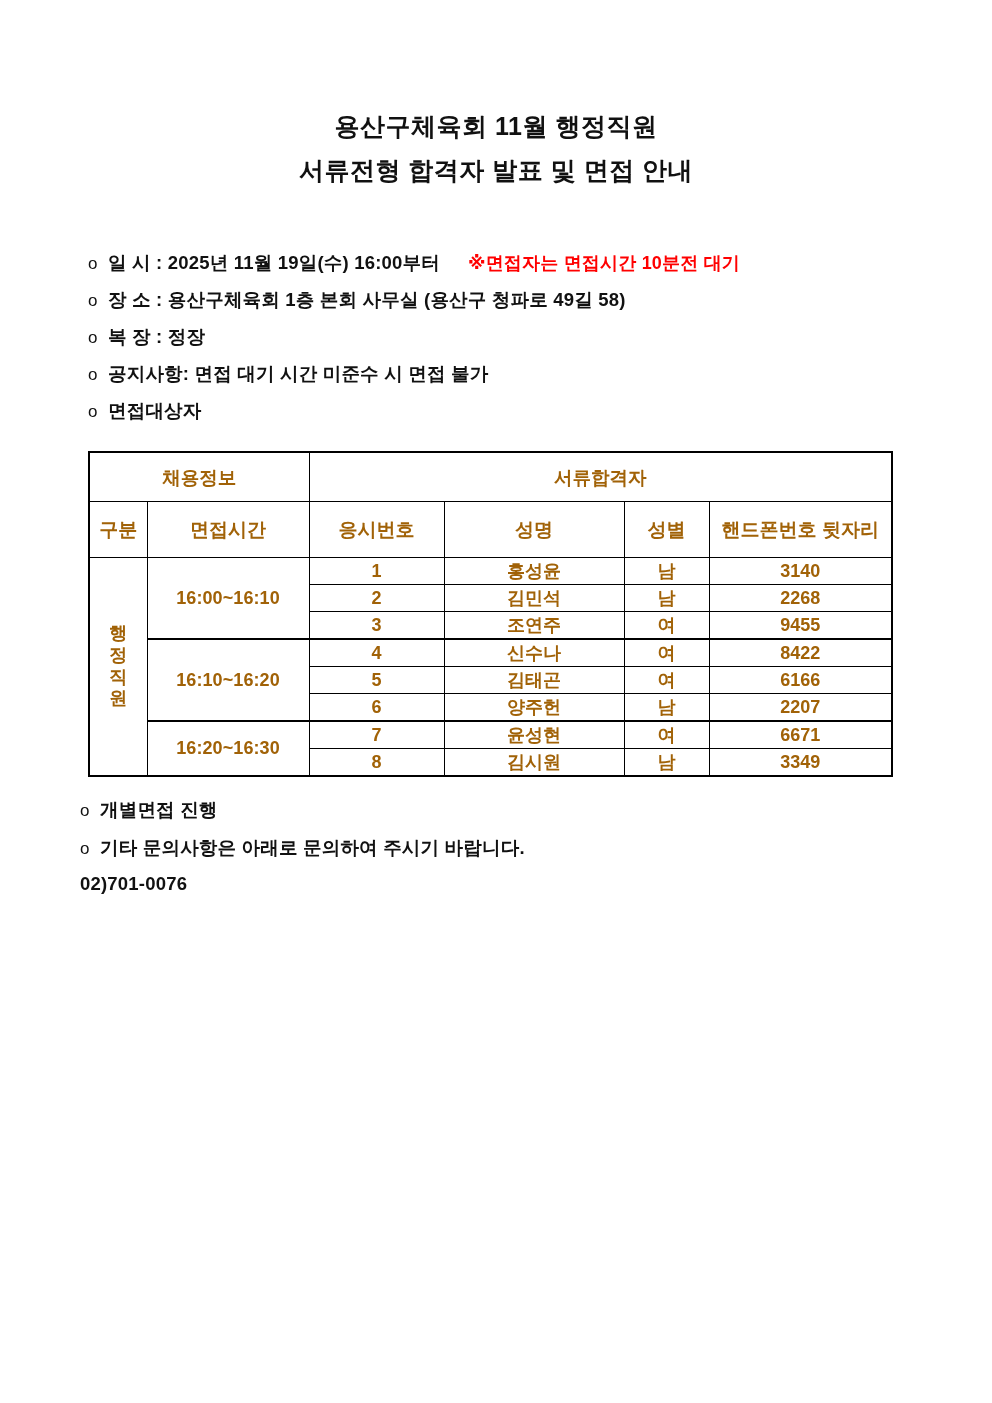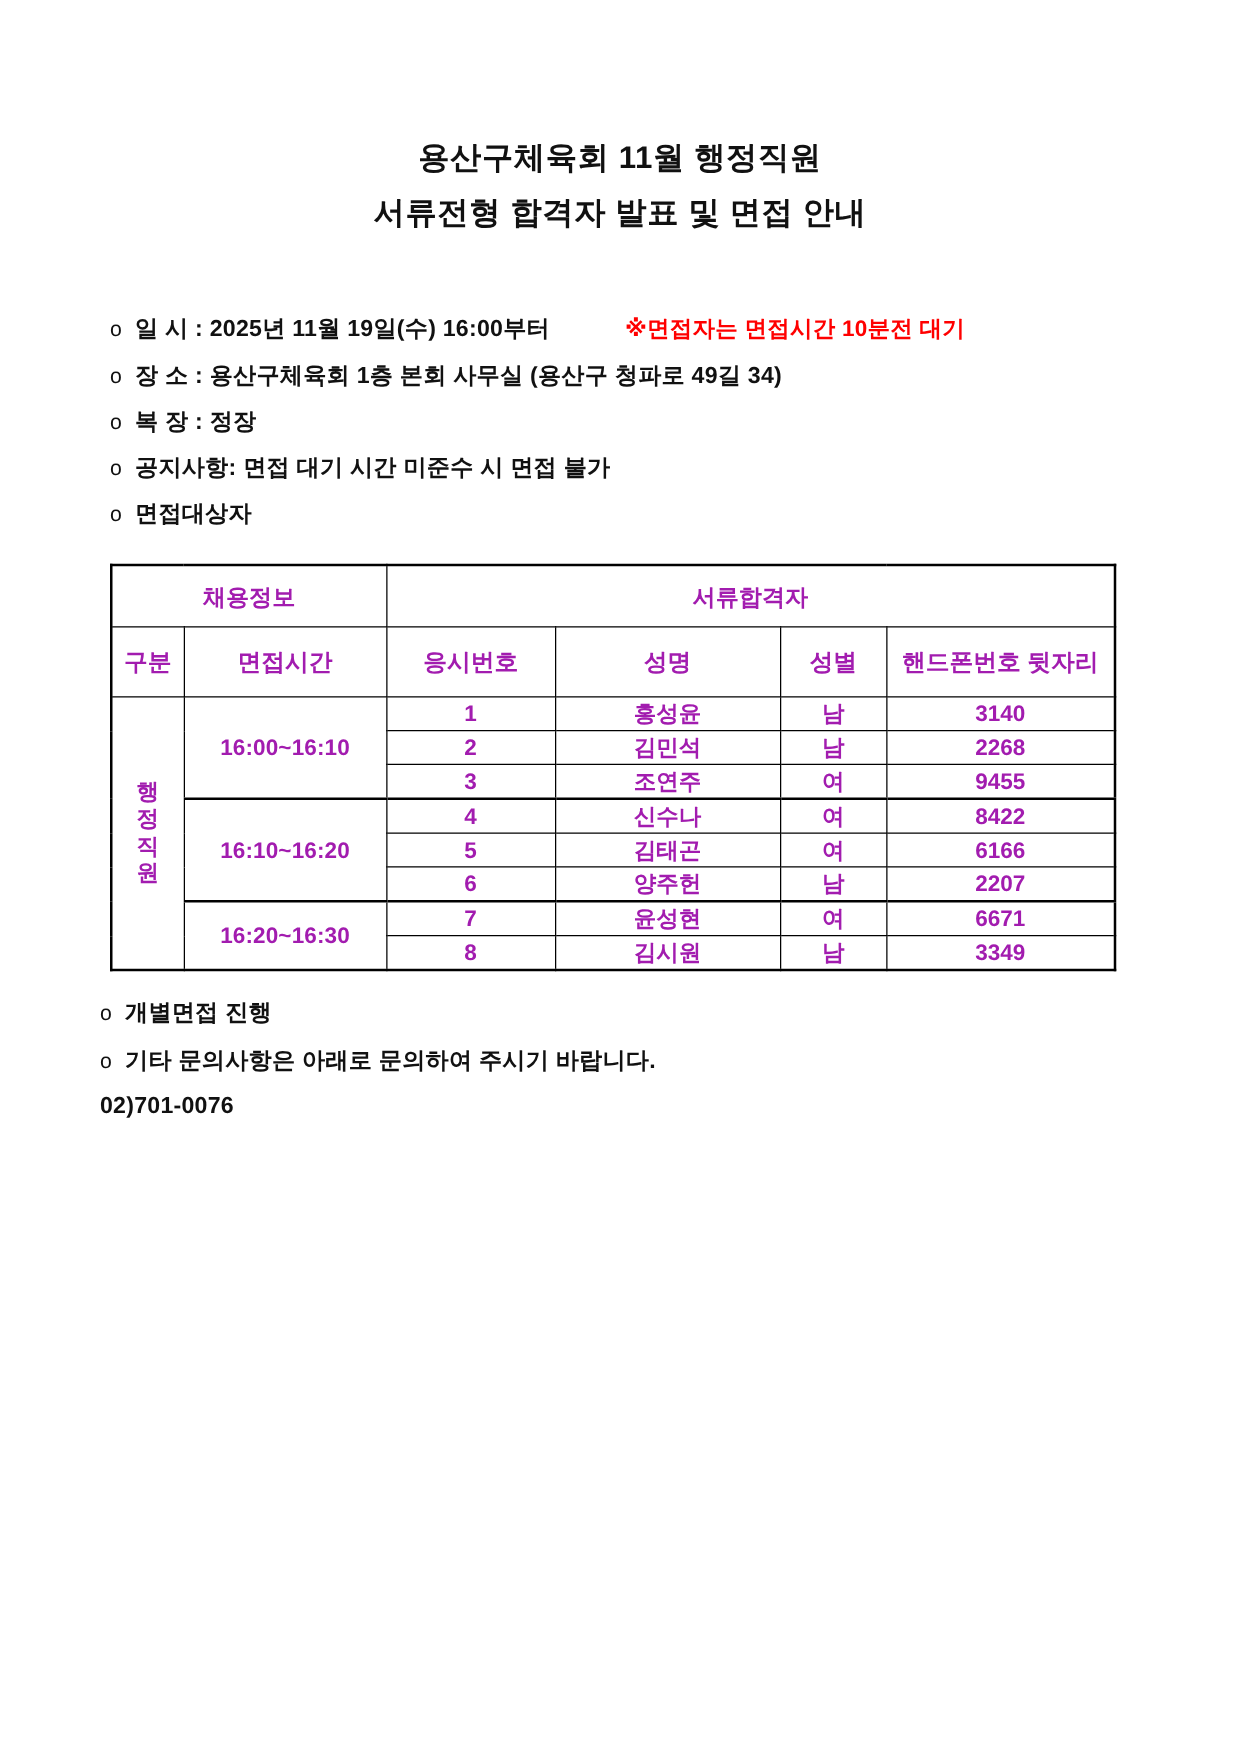--- a/index.html
+++ b/index.html
@@ -56,21 +56,21 @@
     font-weight: normal;
     color: #111111;
   }
   .info-text {
     letter-spacing: 0.2px;
   }
   .note-red {
     color: #ff0000;
     font-weight: bold;
     font-size: 18px;
-    margin-left: 60px;
+    margin-left: 28px;
     letter-spacing: 0.2px;
   }
 
   
   .table-wrap {
     margin-top: 16px;
     padding-left: 88px;
   }
   table.roster {
     border-collapse: collapse;
@@ -78,21 +78,21 @@
     table-layout: fixed;
     border: 2.4px solid #000000;
   }
   table.roster td,
   table.roster th {
     border: 1px solid #000000;
     text-align: center;
     vertical-align: middle;
     font-size: 18px;
     font-weight: bold;
-    color: #a21caf;
+    color: #a16207;
     padding: 0;
   }
   table.roster .hdr-top td {
     height: 48px;
     font-size: 18.5px;
   }
   table.roster .hdr-sub td {
     height: 55px;
     font-size: 19px;
   }
@@ -153,21 +153,21 @@
   <div class="info-block">
 
     <div class="info-row">
       <span class="bullet">o</span>
       <span class="info-text">일 시 : 2025년 11월 19일(수) 16:00부터</span>
       <span class="note-red">※면접자는 면접시간 10분전 대기</span>
     </div>
 
     <div class="info-row">
       <span class="bullet">o</span>
-      <span class="info-text">장 소 : 용산구체육회 1층 본회 사무실 (용산구 청파로 49길 34)</span>
+      <span class="info-text">장 소 : 용산구체육회 1층 본회 사무실 (용산구 청파로 49길 58)</span>
     </div>
 
     <div class="info-row">
       <span class="bullet">o</span>
       <span class="info-text">복 장 : 정장</span>
     </div>
 
     <div class="info-row">
       <span class="bullet">o</span>
       <span class="info-text">공지사항: 면접 대기 시간 미준수 시 면접 불가</span>

